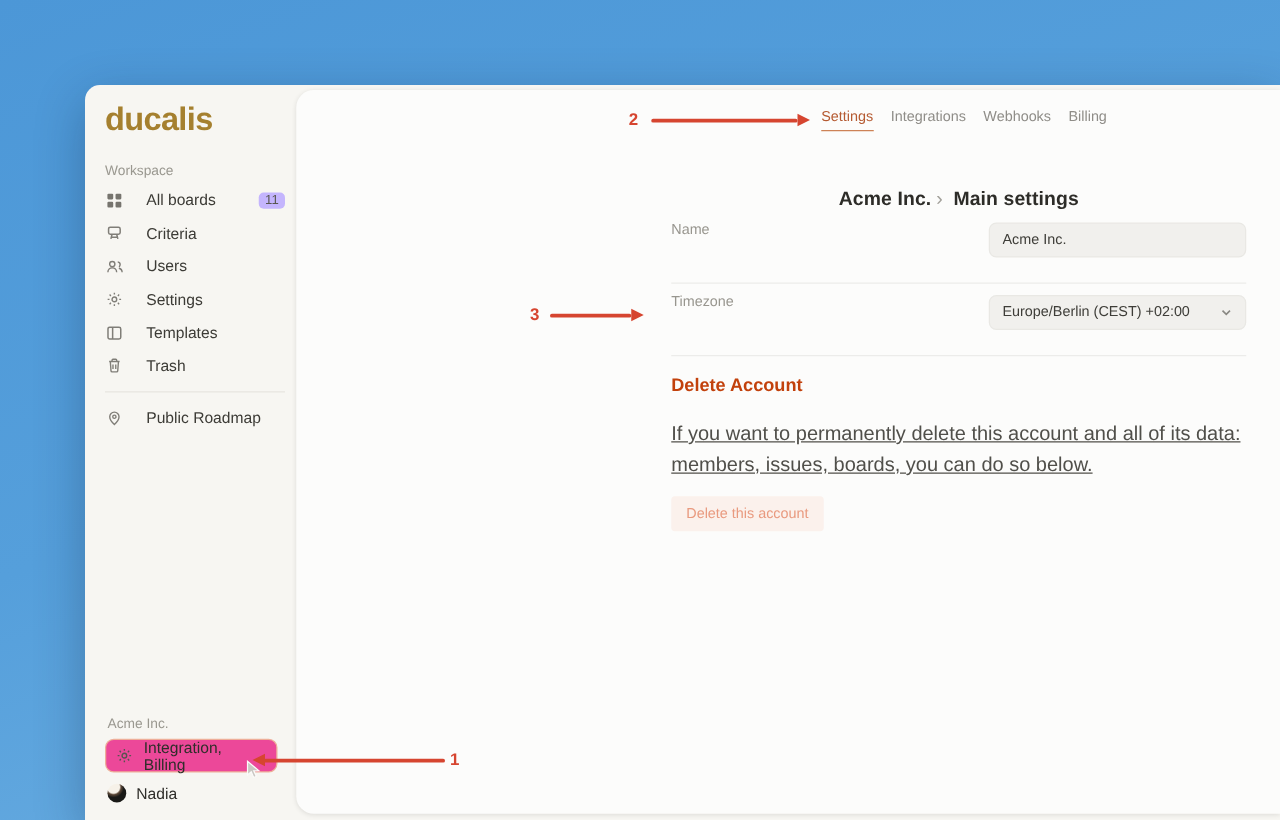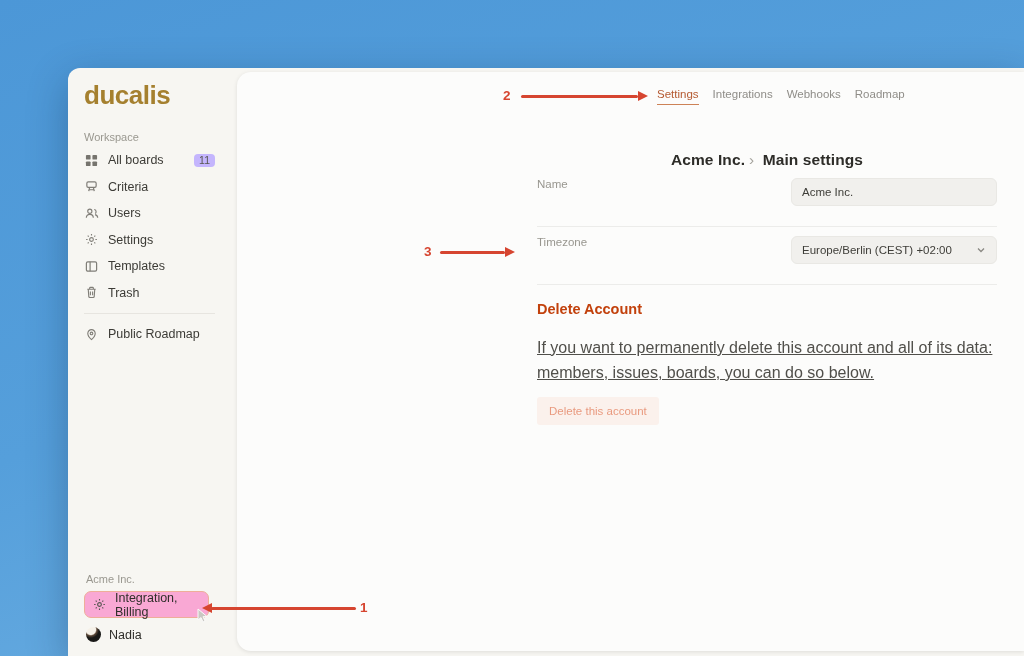--- a/index.html
+++ b/index.html
@@ -14,41 +14,41 @@
   
   .window {
     position:absolute; left:68px; top:68px; width:956px; height:588px;
     background:#f7f6f2; border-radius:12px 0 0 0;
     box-shadow:0 12px 40px rgba(10,30,60,.30);
     display:flex;
   }
 
   
   .sidebar {
-    width:169px; flex:0 0 169px; padding:10px 22px 10px 16px;
+    width:169px; flex:0 0 169px; padding:10px 9px 10px 16px;
     display:flex; flex-direction:column; position:relative;
   }
   .logo { font-size:26px; font-weight:bold; color:#a5802f; letter-spacing:-.5px; margin-top:2px; }
   .section-label { font-size:11px; color:#9a9890; margin:20px 0 4px 0; }
   .side-item {
-    display:flex; align-items:center; gap:9px; height:26.5px;
+    display:flex; align-items:center; gap:18px; height:26.5px;
     font-size:12.5px; color:#3c3b36; cursor:default;
   }
   .side-item .ic { width:15px; height:15px; color:#807e78; display:inline-flex; align-items:center; justify-content:center; flex:0 0 15px; }
   .side-item .lbl { flex:1; }
   .badge {
     background:#c4b5fd; color:#57564f; font-size:10.5px;
     border-radius:4px; padding:1.5px 5px; line-height:1;
   }
   .side-divider { border:none; border-top:1px solid #e7e5e0; margin:7px 0; }
   .side-spacer { flex:1; }
   .account-label { font-size:11px; color:#9a9890; margin:0 0 6px 2px; }
   .ib-box {
     display:flex; align-items:center; gap:8px;
-    background:#f9a8d4; border:1.5px solid #eeae99; border-radius:7px;
+    background:#ec4899; border:1.5px solid #eeae99; border-radius:7px;
     padding:4px 8px; margin:0 6px 7px 0; height:27px;
     font-size:12.5px; color:#2f2e2a;
   }
   .ib-box .ic { width:14px; height:14px; color:#565550; display:inline-flex; flex:0 0 14px; }
   .user-row { display:flex; align-items:center; gap:8px; padding:2px 0 4px 2px; font-size:12.5px; color:#2f2e2a; }
   .avatar {
     width:15px; height:15px; border-radius:50%;
     background:radial-gradient(circle at 32% 18%, #f6f1e8 0 30%, #5a4636 38%, #191917 52%);
     flex:0 0 15px;
   }
@@ -200,21 +200,21 @@
       <span>Nadia</span>
     </div>
   </div>
 
   <div class="main-panel">
 
     <div class="top-nav">
       <span class="tab active">Settings</span>
       <span class="tab">Integrations</span>
       <span class="tab">Webhooks</span>
-      <span class="tab">Roadmap</span>
+      <span class="tab">Billing</span>
     </div>
 
     <div class="content">
       <div class="crumb">
         <span>Acme Inc.</span><span class="sep">›</span>
         <span>Main settings</span>
       </div>
 
       <div class="form-row">
         <span class="f-label">Name</span>

